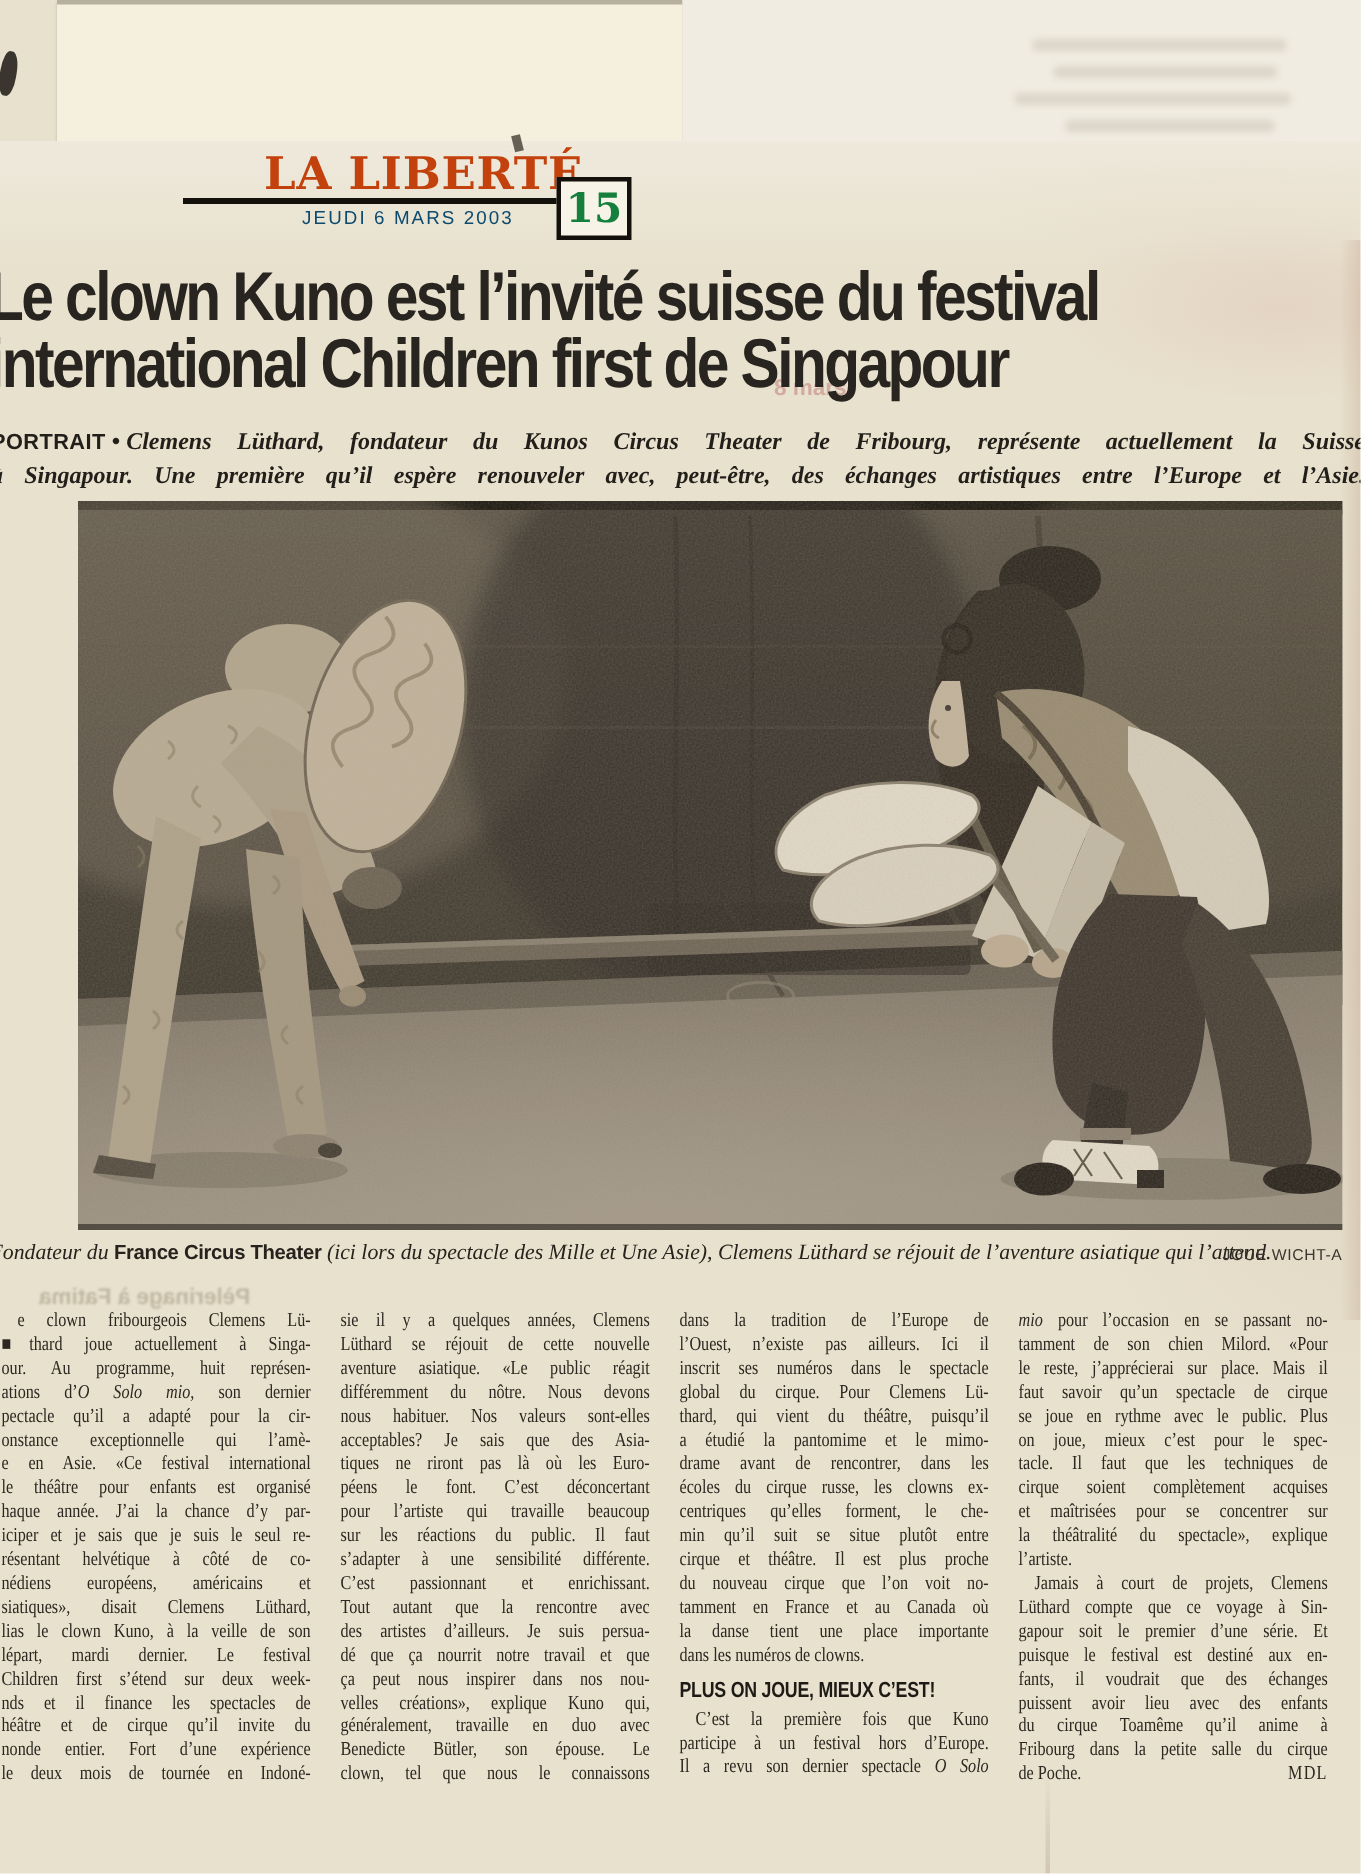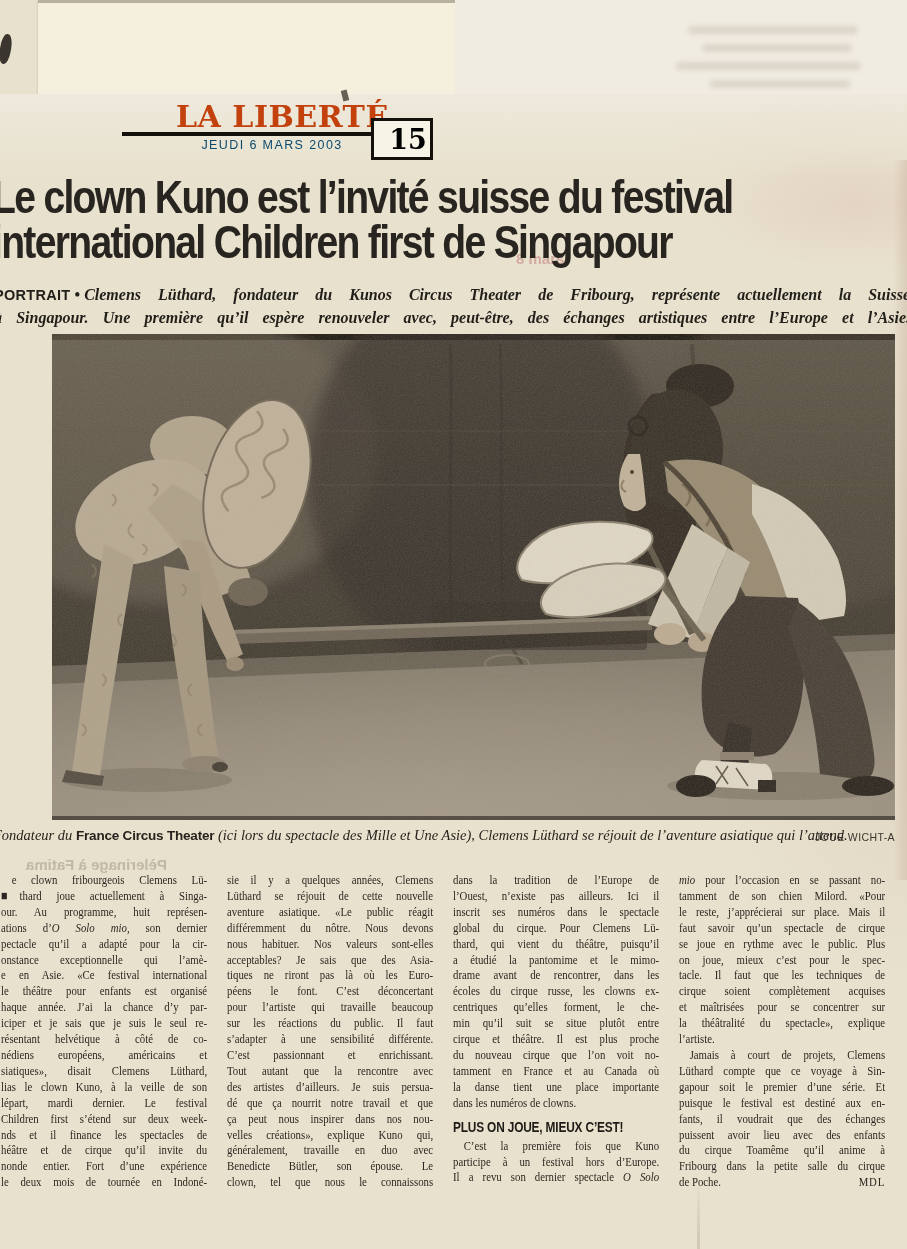--- a/index.html
+++ b/index.html
@@ -25,22 +25,22 @@
     transform:rotate(9deg);opacity:.85;}
   .tiny-mark{left:342px;top:90px;width:6px;height:11px;background:#2b251d;transform:rotate(-14deg);opacity:.7;}
   .smudge{background:#c9bfb1;filter:blur(2.5px);opacity:.5;border-radius:4px;}
   
   .masthead-title{left:176px;top:99px;font-family:"DejaVu Serif",serif;font-weight:bold;
     font-size:30px;letter-spacing:.5px;color:#c2410c;white-space:nowrap;}
   .masthead-rule{left:122px;top:132px;width:252px;height:3.5px;background:#14110d;}
   .masthead-date{left:172px;top:138px;width:200px;text-align:center;
     font-family:"Liberation Sans",sans-serif;font-size:12.5px;letter-spacing:1.4px;color:#0c4a6e;}
   .page-box{left:371px;top:118px;width:44px;height:36px;border:3.5px solid #14110d;background:#f7f3e7;
-    font-family:"DejaVu Serif",serif;font-weight:bold;font-size:27px;color:#000000;
-    display:flex;align-items:center;justify-content:center;padding-left:12px;}
+    font-family:"DejaVu Serif",serif;font-weight:bold;font-size:27px;color:#15803d;
+    display:flex;align-items:center;justify-content:center;}
   
   .headline{left:-8px;top:175px;width:1100px;color:#282420;
     font-family:"Liberation Sans",sans-serif;font-weight:bold;}
   .hl-line{white-space:nowrap;font-size:46px;line-height:45px;letter-spacing:-2px;
     transform:scaleX(.85);transform-origin:0 50%;}
   
   .lead{left:-6px;top:284px;width:916px;font-style:italic;font-weight:bold;
     font-size:16px;line-height:21.5px;color:#221e1a;}
   .lead-line{text-align:justify;text-align-last:justify;white-space:normal;}
   .kicker{font-style:normal;font-family:"Liberation Sans",sans-serif;font-size:14.5px;letter-spacing:.3px;}

